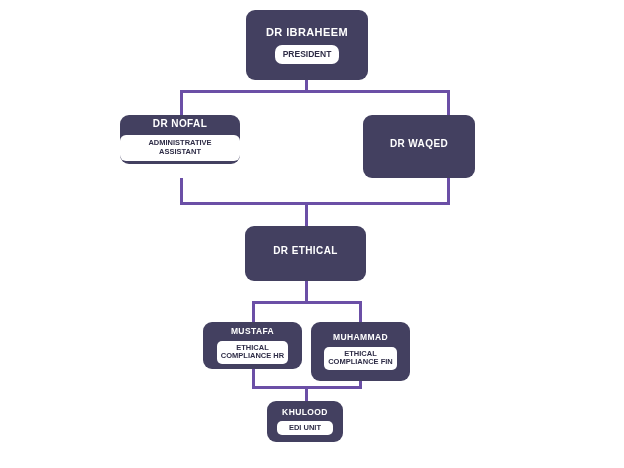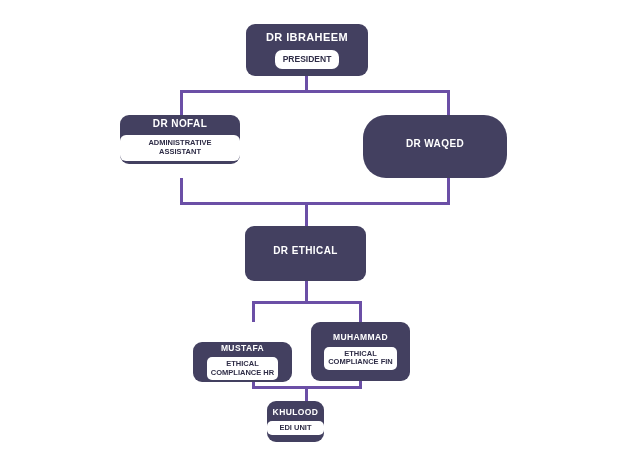--- a/index.html
+++ b/index.html
@@ -89,49 +89,49 @@
   <div class="conn conn-v" style="left:305px; top:281px; height:22px;"></div>
   <div class="conn conn-h" style="left:252px; top:301px; width:110px;"></div>
   <div class="conn conn-v" style="left:252px; top:301px; height:21px;"></div>
   <div class="conn conn-v" style="left:359px; top:301px; height:21px;"></div>
 
   <div class="conn conn-v" style="left:252px; top:366px; height:22px;"></div>
   <div class="conn conn-v" style="left:359px; top:366px; height:22px;"></div>
   <div class="conn conn-h" style="left:252px; top:386px; width:110px;"></div>
   <div class="conn conn-v" style="left:305px; top:386px; height:18px;"></div>
 
-  <div class="node size-lg" style="left:246px; top:24px; width:122px; height:52px;align-items:center;">
+  <div class="node size-lg" style="left:246px; top:10px; width:122px; height:70px;align-items:center;">
     <div class="node-name">DR IBRAHEEM</div>
     <div class="node-role">PRESIDENT</div>
   </div>
 
   <div class="node size-md" style="left:120px; top:115px; width:120px; height:49px;">
     <div class="node-name">DR NOFAL</div>
     <div class="node-role">ADMINISTRATIVE
 ASSISTANT</div>
   </div>
 
-  <div class="node size-md" style="left:363px; top:115px; width:144px; height:63px;border-radius:23px;">
+  <div class="node size-md" style="left:363px; top:115px; width:112px; height:63px;">
     <div class="node-name">DR WAQED</div>
   </div>
 
   <div class="node size-md" style="left:245px; top:226px; width:121px; height:55px;">
     <div class="node-name">DR ETHICAL</div>
   </div>
 
-  <div class="node size-sm" style="left:193px; top:322px; width:99px; height:40px;margin-top:20px;">
+  <div class="node size-sm" style="left:203px; top:322px; width:99px; height:47px;">
     <div class="node-name">MUSTAFA</div>
     <div class="node-role">ETHICAL
 COMPLIANCE HR</div>
   </div>
 
   <div class="node size-sm" style="left:311px; top:322px; width:99px; height:59px;">
     <div class="node-name">MUHAMMAD</div>
     <div class="node-role">ETHICAL
 COMPLIANCE FIN</div>
   </div>
 
-  <div class="node size-xs" style="left:267px; top:401px; width:57px; height:41px;">
+  <div class="node size-xs" style="left:267px; top:401px; width:76px; height:41px;">
     <div class="node-name">KHULOOD</div>
     <div class="node-role">EDI UNIT</div>
   </div>
 
 </div>
 
 </body></html>

